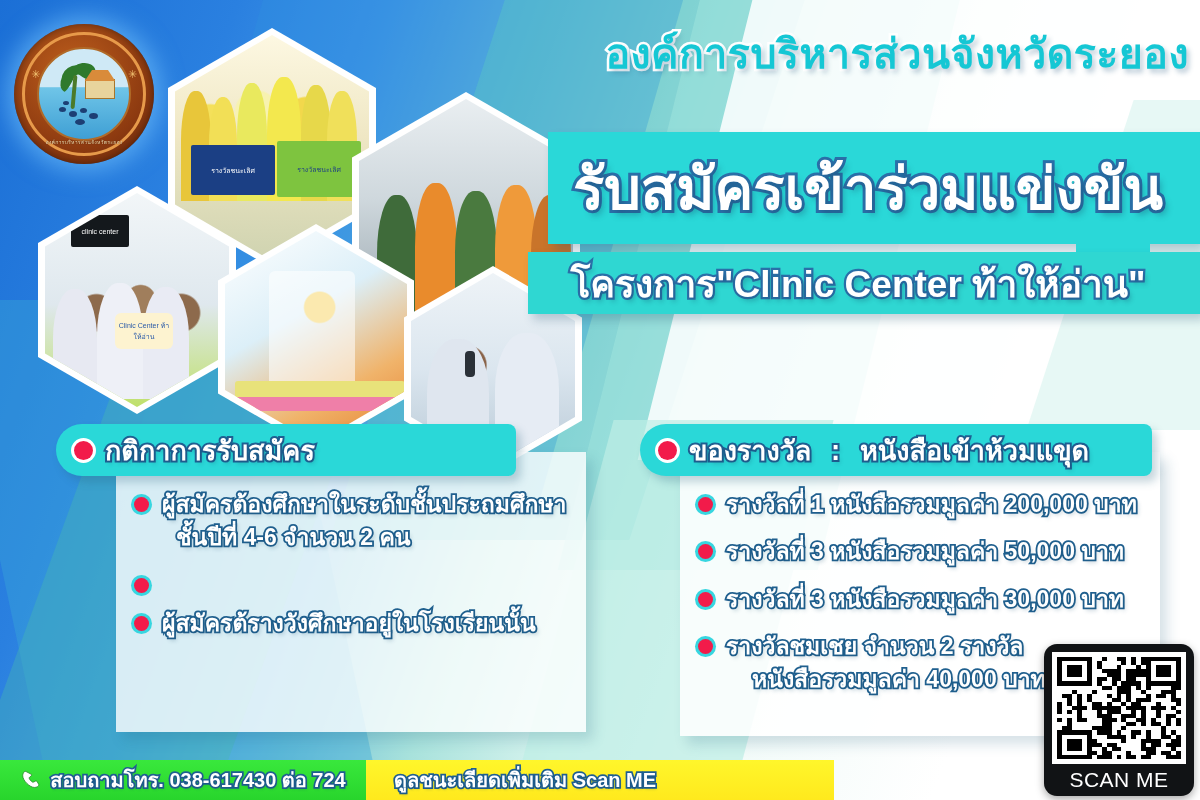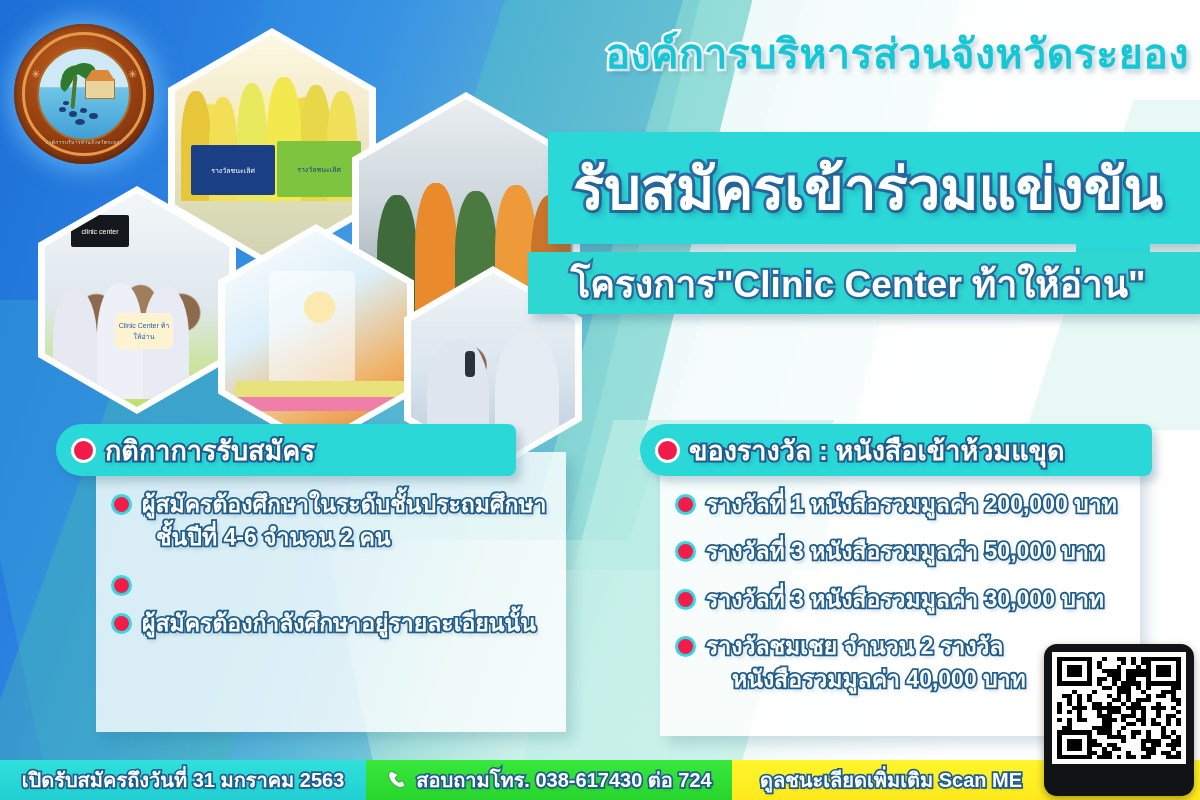--- a/index.html
+++ b/index.html
@@ -276,33 +276,35 @@
     z-index: 3;
   }
   .panel-head-text {
     font-size: 27px; font-weight: bold;
     color: #ffffff;
     -webkit-text-stroke: 4px #1f5f92;
     paint-order: stroke fill;
     text-shadow: 2px 3px 4px rgba(20,70,100,.30);
     white-space: nowrap;
     margin-left: 12px;
+    font-family: Liberation Mono, monospace;
   }
   .dot-head {
     width: 19px; height: 19px; border-radius: 50%;
     background: #f21b4a;
     box-shadow: 0 0 0 3px #ffffff;
     flex: 0 0 auto;
   }
   .panel-body {
     position: absolute;
     background: rgba(255,255,255,.80);
     box-shadow: 7px 8px 12px rgba(30,90,120,.18);
     z-index: 2;
     padding: 36px 16px 18px 18px;
+    margin-left: 20px;
   }
   .panel-body.right { background: rgba(255,255,255,.86); }
 
   .bullet-row {
     display: flex;
     align-items: flex-start;
     margin-bottom: 14px;
   }
   .dot-item {
     width: 15px; height: 15px; border-radius: 50%;
@@ -470,21 +472,21 @@
           <span>ผู้สมัครต้องศึกษาในระดับชั้นประถมศึกษา</span>
           <span class="l2">ชั้นปีที่ 4-6 จำนวน 2 คน</span>
         </span>
       </div>
       <div class="bullet-row">
         <span class="dot-item"></span>
       </div>
       <div class="bullet-row">
         <span class="dot-item"></span>
         <span class="bullet-text">
-          <span>ผู้สมัครต้องกำลังศึกษาอยู่รายละเอียนนั้น</span>
+          <span>ผู้สมัครต้รางวังศึกษาอยู่ในโรงเรียนนั้น</span>
         </span>
       </div>
     </div>
     <div class="panel-head" style="left:56px; top:424px; width:460px;">
       <span class="dot-head"></span>
       <span class="panel-head-text">กติกาการรับสมัคร</span>
     </div>
   </div>
 
   <div class="panel">
@@ -515,23 +517,20 @@
         </span>
       </div>
     </div>
     <div class="panel-head" style="left:640px; top:424px; width:512px;">
       <span class="dot-head"></span>
       <span class="panel-head-text">ของรางวัล : หนังสือเข้าห้วมแขุด</span>
     </div>
   </div>
 
   <div class="footer">
-    <div class="f-seg f-cyan">
-      <span class="f-text">เปิดรับสมัครถึงวันที่ 31 มกราคม 2563</span>
-    </div>
     <div class="f-seg f-green">
       <svg class="phone-icon" viewBox="0 0 24 24">
         <path d="M6.6 2.8c-.9-.5-2 .1-2.7 1.1C2.6 6 2.6 8.7 4.3 11.6c1.7 2.9 4.3 5.5 7.2 7.2 2.9 1.7 5.6 1.7 7.7.4 1-.7 1.6-1.8 1.1-2.7l-1.6-2.7c-.4-.7-1.3-.9-2-.5l-1.9 1c-.4.2-.9.2-1.3-.1-1-.7-1.9-1.5-2.6-2.4-.4-.5-.7-1.1-.9-1.7-.1-.4 0-.8.4-1.1l1.6-1.2c.6-.5.8-1.3.4-2L6.6 2.8z" fill="#ffffff" stroke="#1f7d22" stroke-width="0.8"></path>
       </svg>
       <span class="f-text">สอบถามโทร. 038-617430 ต่อ 724</span>
     </div>
     <div class="f-seg f-yellow">
       <span class="f-text" style="margin-right:150px;">ดูลชนะเลียดเพิ่มเติม Scan ME</span>
     </div>
   </div>
@@ -855,15 +854,16 @@
         <i style="grid-area: 25 / 11;"></i>
         <i style="grid-area: 25 / 13;"></i>
         <i style="grid-area: 25 / 15;"></i>
         <i style="grid-area: 25 / 16;"></i>
         <i style="grid-area: 25 / 18;"></i>
         <i style="grid-area: 25 / 19;"></i>
         <i style="grid-area: 25 / 23;"></i>
         <i style="grid-area: 25 / 24;"></i>
         <i style="grid-area: 25 / 25;"></i>
       </div>
+    <div class="qr-label">SCAN ME</div>
   </div>
 
 </div>
 
 </body></html>

